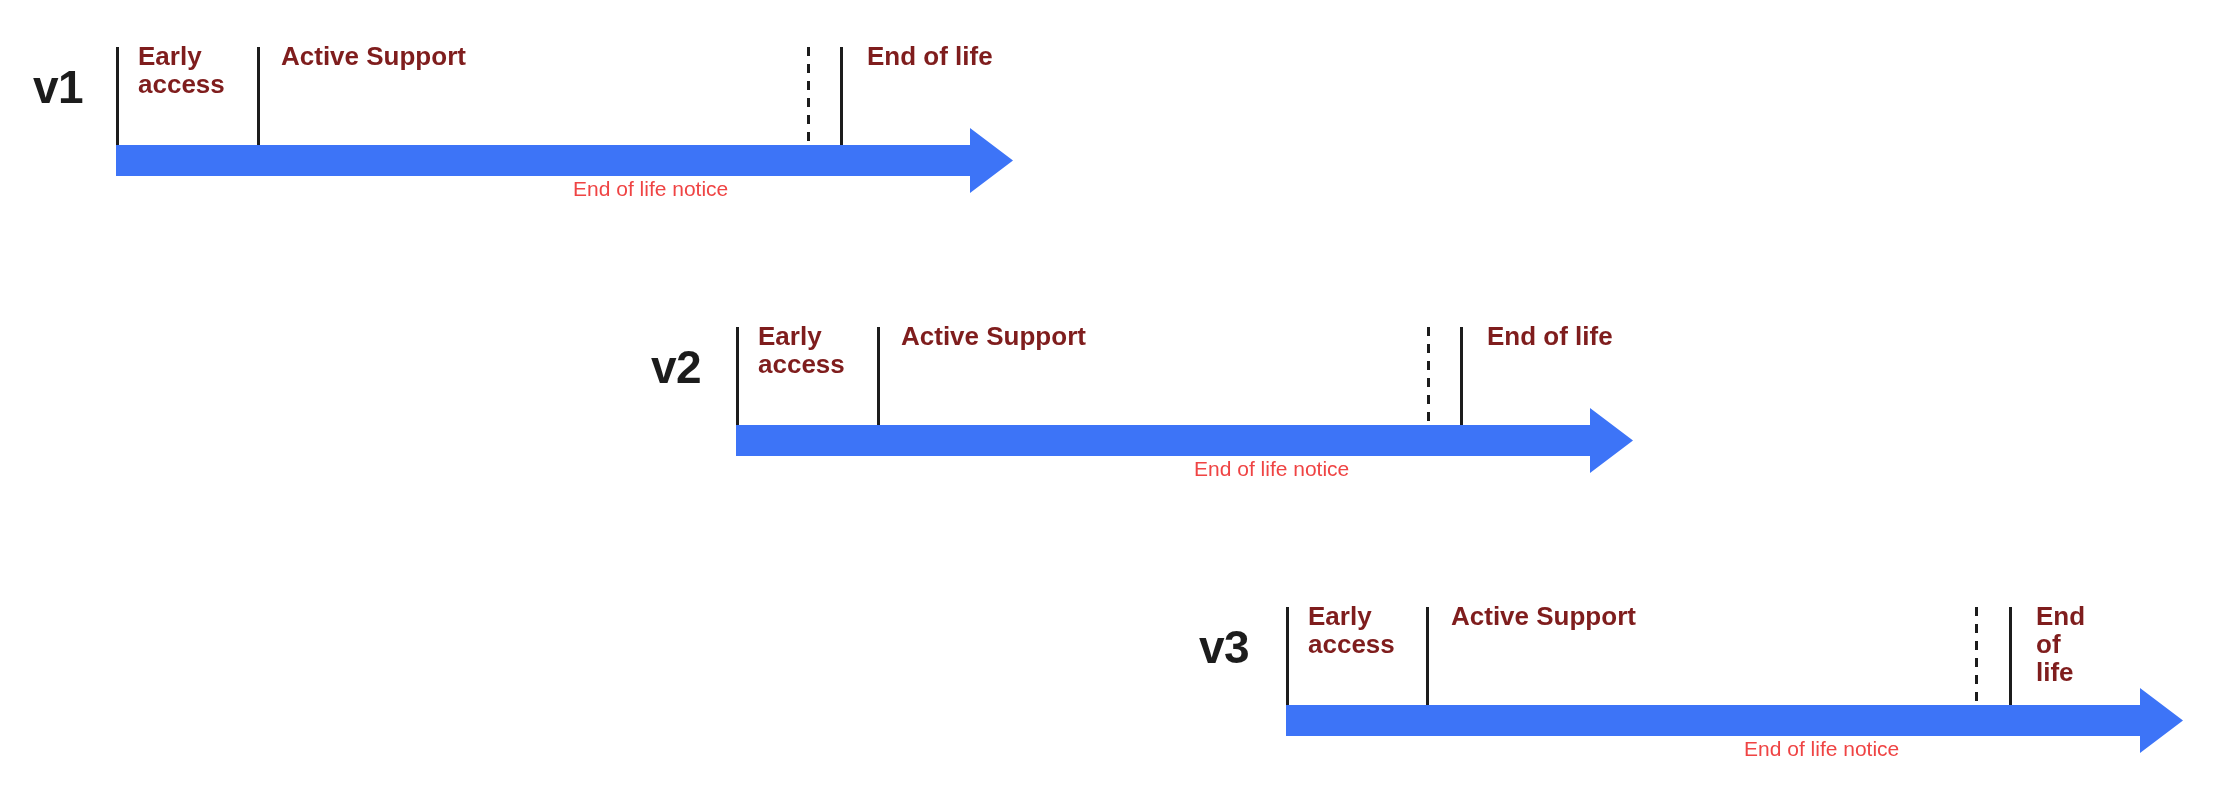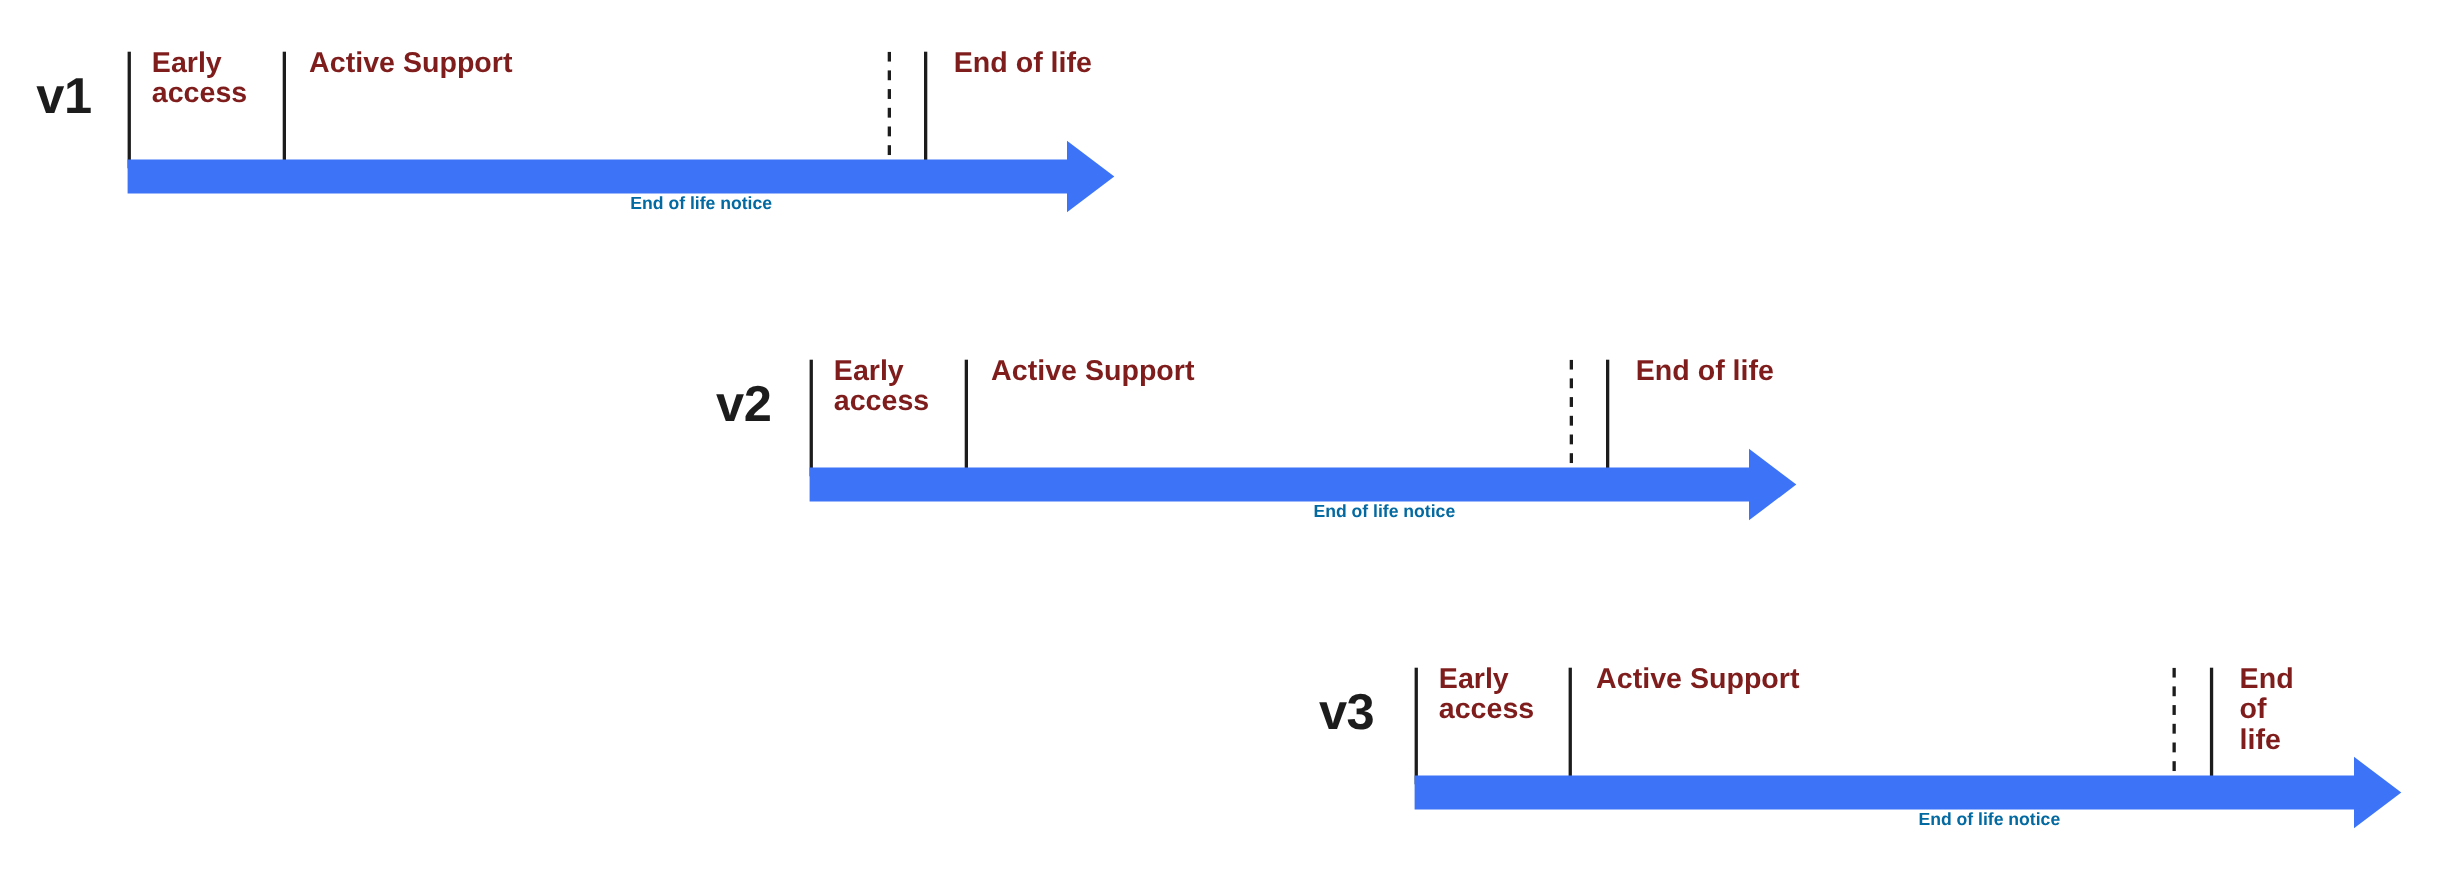--- a/index.html
+++ b/index.html
@@ -67,23 +67,23 @@
     font-size: 26px;
     font-weight: 700;
     color: #7f1d1d;
     line-height: 1.08;
     white-space: pre-line;
   }
 
   
   .notice-label {
     position: absolute;
-    font-size: 16px;
-    font-weight: 700;
-    color: #0369a1;
+    font-size: 21px;
+    font-weight: 400;
+    color: #ef4444;
     line-height: 1;
     white-space: nowrap;
   }
 
   
   .timeline-arrow {
     position: absolute;
   }
   .timeline-arrow svg {
     display: block;

